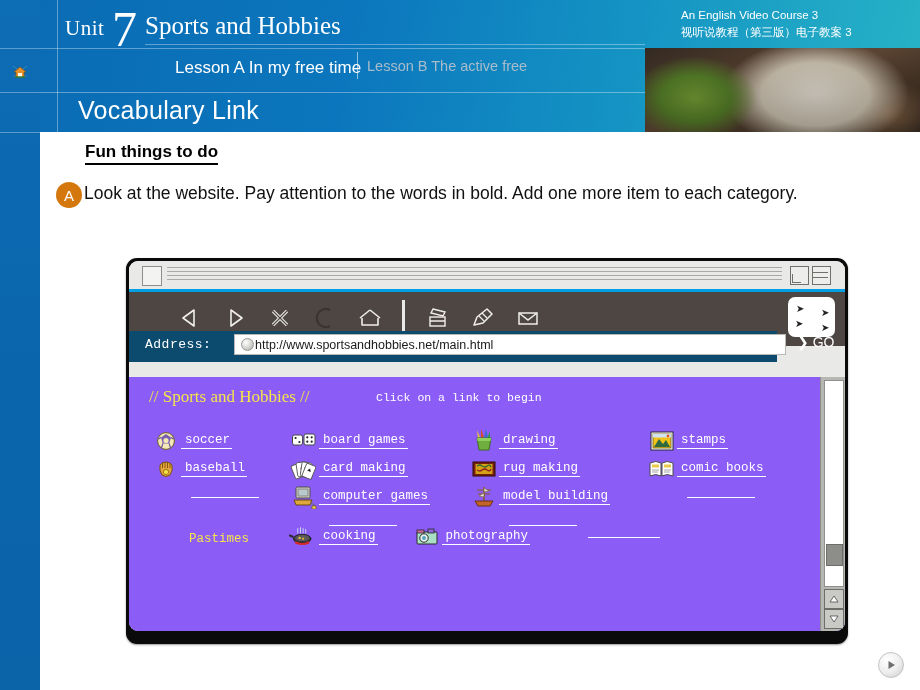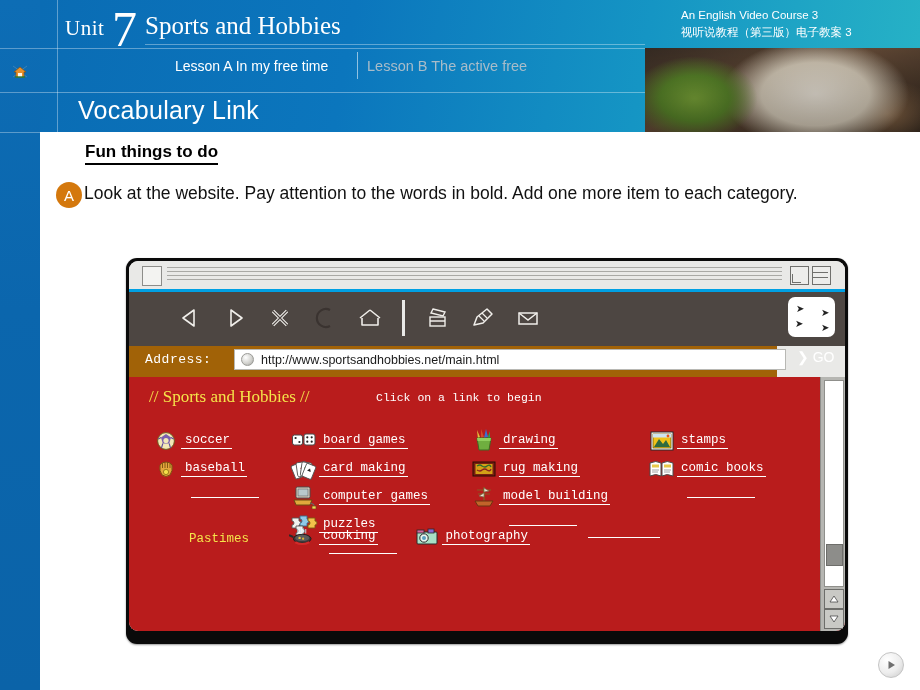--- a/index.html
+++ b/index.html
@@ -65,21 +65,21 @@
     font-family: "Liberation Serif", serif;
     font-size: 50px; color: #ffffff; line-height: 1;
   }
   .unit-title {
     position: absolute; left: 105px; top: 12px;
     font-family: "Liberation Serif", serif;
     font-size: 25px; color: #ffffff;
   }
   .lesson-a {
     position: absolute; left: 135px; top: 58px;
-    font-size: 14px; color: #ffffff; white-space: nowrap;
+    font-size: 17px; color: #ffffff; white-space: nowrap;
   }
   .lesson-div {
     position: absolute; left: 317px; top: 52px;
     width: 1px; height: 27px; background: rgba(255,255,255,0.55);
   }
   .lesson-b {
     position: absolute; left: 327px; top: 58px;
     font-size: 14.5px; color: #a8bcc9; white-space: nowrap;
   }
   .course-en {
@@ -175,61 +175,61 @@
   .toolbar {
     position: absolute; left: 0; top: 31px;
     width: 716px; height: 54px;
     background: #4d4642;
   }
   .tbar-icons { position: absolute; left: 38px; top: 6px; display: flex; align-items: center; gap: 0px; }
   .ticon { width: 45px; height: 40px; display:flex; align-items:center; justify-content:center; }
   .tsep { width: 3px; height: 36px; background: #e9e9e7; margin: 0 10px; }
 
   .addressbar {
-    position: absolute; left: 0; top: 85px;
+    position: absolute; left: 0; top: 70px;
     width: 648px; height: 31px;
-    background: #a16207;
+    background: #0c4a6e;
   }
   .addr-label {
     position: absolute; left: 16px; top: 6px;
     font-family: "Liberation Mono", monospace;
     font-size: 13px; color: #ffffff; letter-spacing: .5px;
   }
   .addr-field {
     position: absolute; left: 105px; top: 3px;
     width: 550px; height: 19px;
     background: #ffffff; border: 1px solid #b8b8b4;
     display: flex; align-items: center;
   }
   .addr-globe {
     width: 11px; height: 11px; border-radius: 50%;
     background: radial-gradient(circle at 35% 32%, #fff 0%, #cfcfcb 60%, #9b9b97 100%);
     border: 1px solid #9b9b97; margin-left: 6px; flex: 0 0 auto;
   }
   .addr-text {
-    margin-left: 7px; font-size: 12.5px; color: #1b1b1b; white-space: nowrap;
+    margin-left: 1px; font-size: 12.5px; color: #1b1b1b; white-space: nowrap;
   }
   .go-btn {
     position: absolute; left: 668px; top: 3px;
     font-size: 14px; color: #ffffff; display: flex; align-items: center; gap: 4px;
   }
   .corner-pad {
     position: absolute; left: 659px; top: 36px;
     width: 47px; height: 40px;
     background: #ffffff; border-radius: 7px;
   }
   .corner-pad span {
     position: absolute; font-size: 10px; color: #222; line-height: 1;
   }
 
   
   .viewport {
     position: absolute; left: 0; top: 116px;
     width: 716px; height: 254px;
-    background: #b91c1c;
+    background: #8b5cf6;
   }
   .page-scroll {
     position: absolute; right: 0; top: 0;
     width: 24px; height: 254px;
     background: #b6b6b2;
     border-left: 1px solid #8f8f8b;
   }
   .track {
     position: absolute; left: 3px; top: 3px; width: 18px; height: 205px;
     background: #ffffff; border: 1px solid #8f8f8b;
@@ -517,31 +517,20 @@
                 <svg width="26" height="24" viewBox="0 0 26 24">
                   <rect x="5" y="2" width="14" height="11" rx="1.5" fill="#d9d2c4" stroke="#4a4a4a" stroke-width="1"></rect>
                   <rect x="7" y="4" width="10" height="7" fill="#b9c9cc" stroke="#6a6a6a" stroke-width=".7"></rect>
                   <path d="M3 15 L21 15 L19 20 L5 20 Z" fill="#e0a83c" stroke="#6d4a11" stroke-width="1"></path>
                   <path d="M19 18 Q24 19 23 22" fill="none" stroke="#6a6a6a" stroke-width="1.1"></path>
                   <rect x="21" y="21" width="4" height="3" fill="#f0d55a" stroke="#6d4a11" stroke-width=".7"></rect>
                 </svg>
               </div>
               <div class="ltext">computer games</div>
             </div>
-            <div class="lrow">
-              <div class="lico">
-                <svg width="28" height="22" viewBox="0 0 28 22">
-                  <path d="M2 4 h7 v3 a2 2 0 0 1 0 4 v3 h-7 v-3 a2 2 0 0 0 0-4 z" fill="#f2f2ee" stroke="#555" stroke-width=".9"></path>
-                  <path d="M10 2 h7 v3 a2 2 0 0 1 0 4 v3 h-7 v-3 a2 2 0 0 0 0-4 z" fill="#8ec9e8" stroke="#3a6e88" stroke-width=".9"></path>
-                  <path d="M18 4 h7 v3 a2 2 0 0 1 0 4 v3 h-7 v-3 a2 2 0 0 0 0-4 z" fill="#f2c14a" stroke="#7a5a10" stroke-width=".9"></path>
-                  <path d="M6 12 h7 v3 a2 2 0 0 1 0 4 v2 h-7 v-2 a2 2 0 0 0 0-4 z" fill="#f2f2ee" stroke="#555" stroke-width=".9"></path>
-                </svg>
-              </div>
-              <div class="ltext">puzzles</div>
-            </div>
             <div class="blank-row">
               <span class="blank"></span>
             </div>
           </div>
 
           <div class="col c3">
             <div class="lrow">
               <div class="lico">
                 <svg width="22" height="24" viewBox="0 0 22 24">
                   <path d="M5 10 L4 1 L7 8 Z" fill="#e3c33a"></path>

